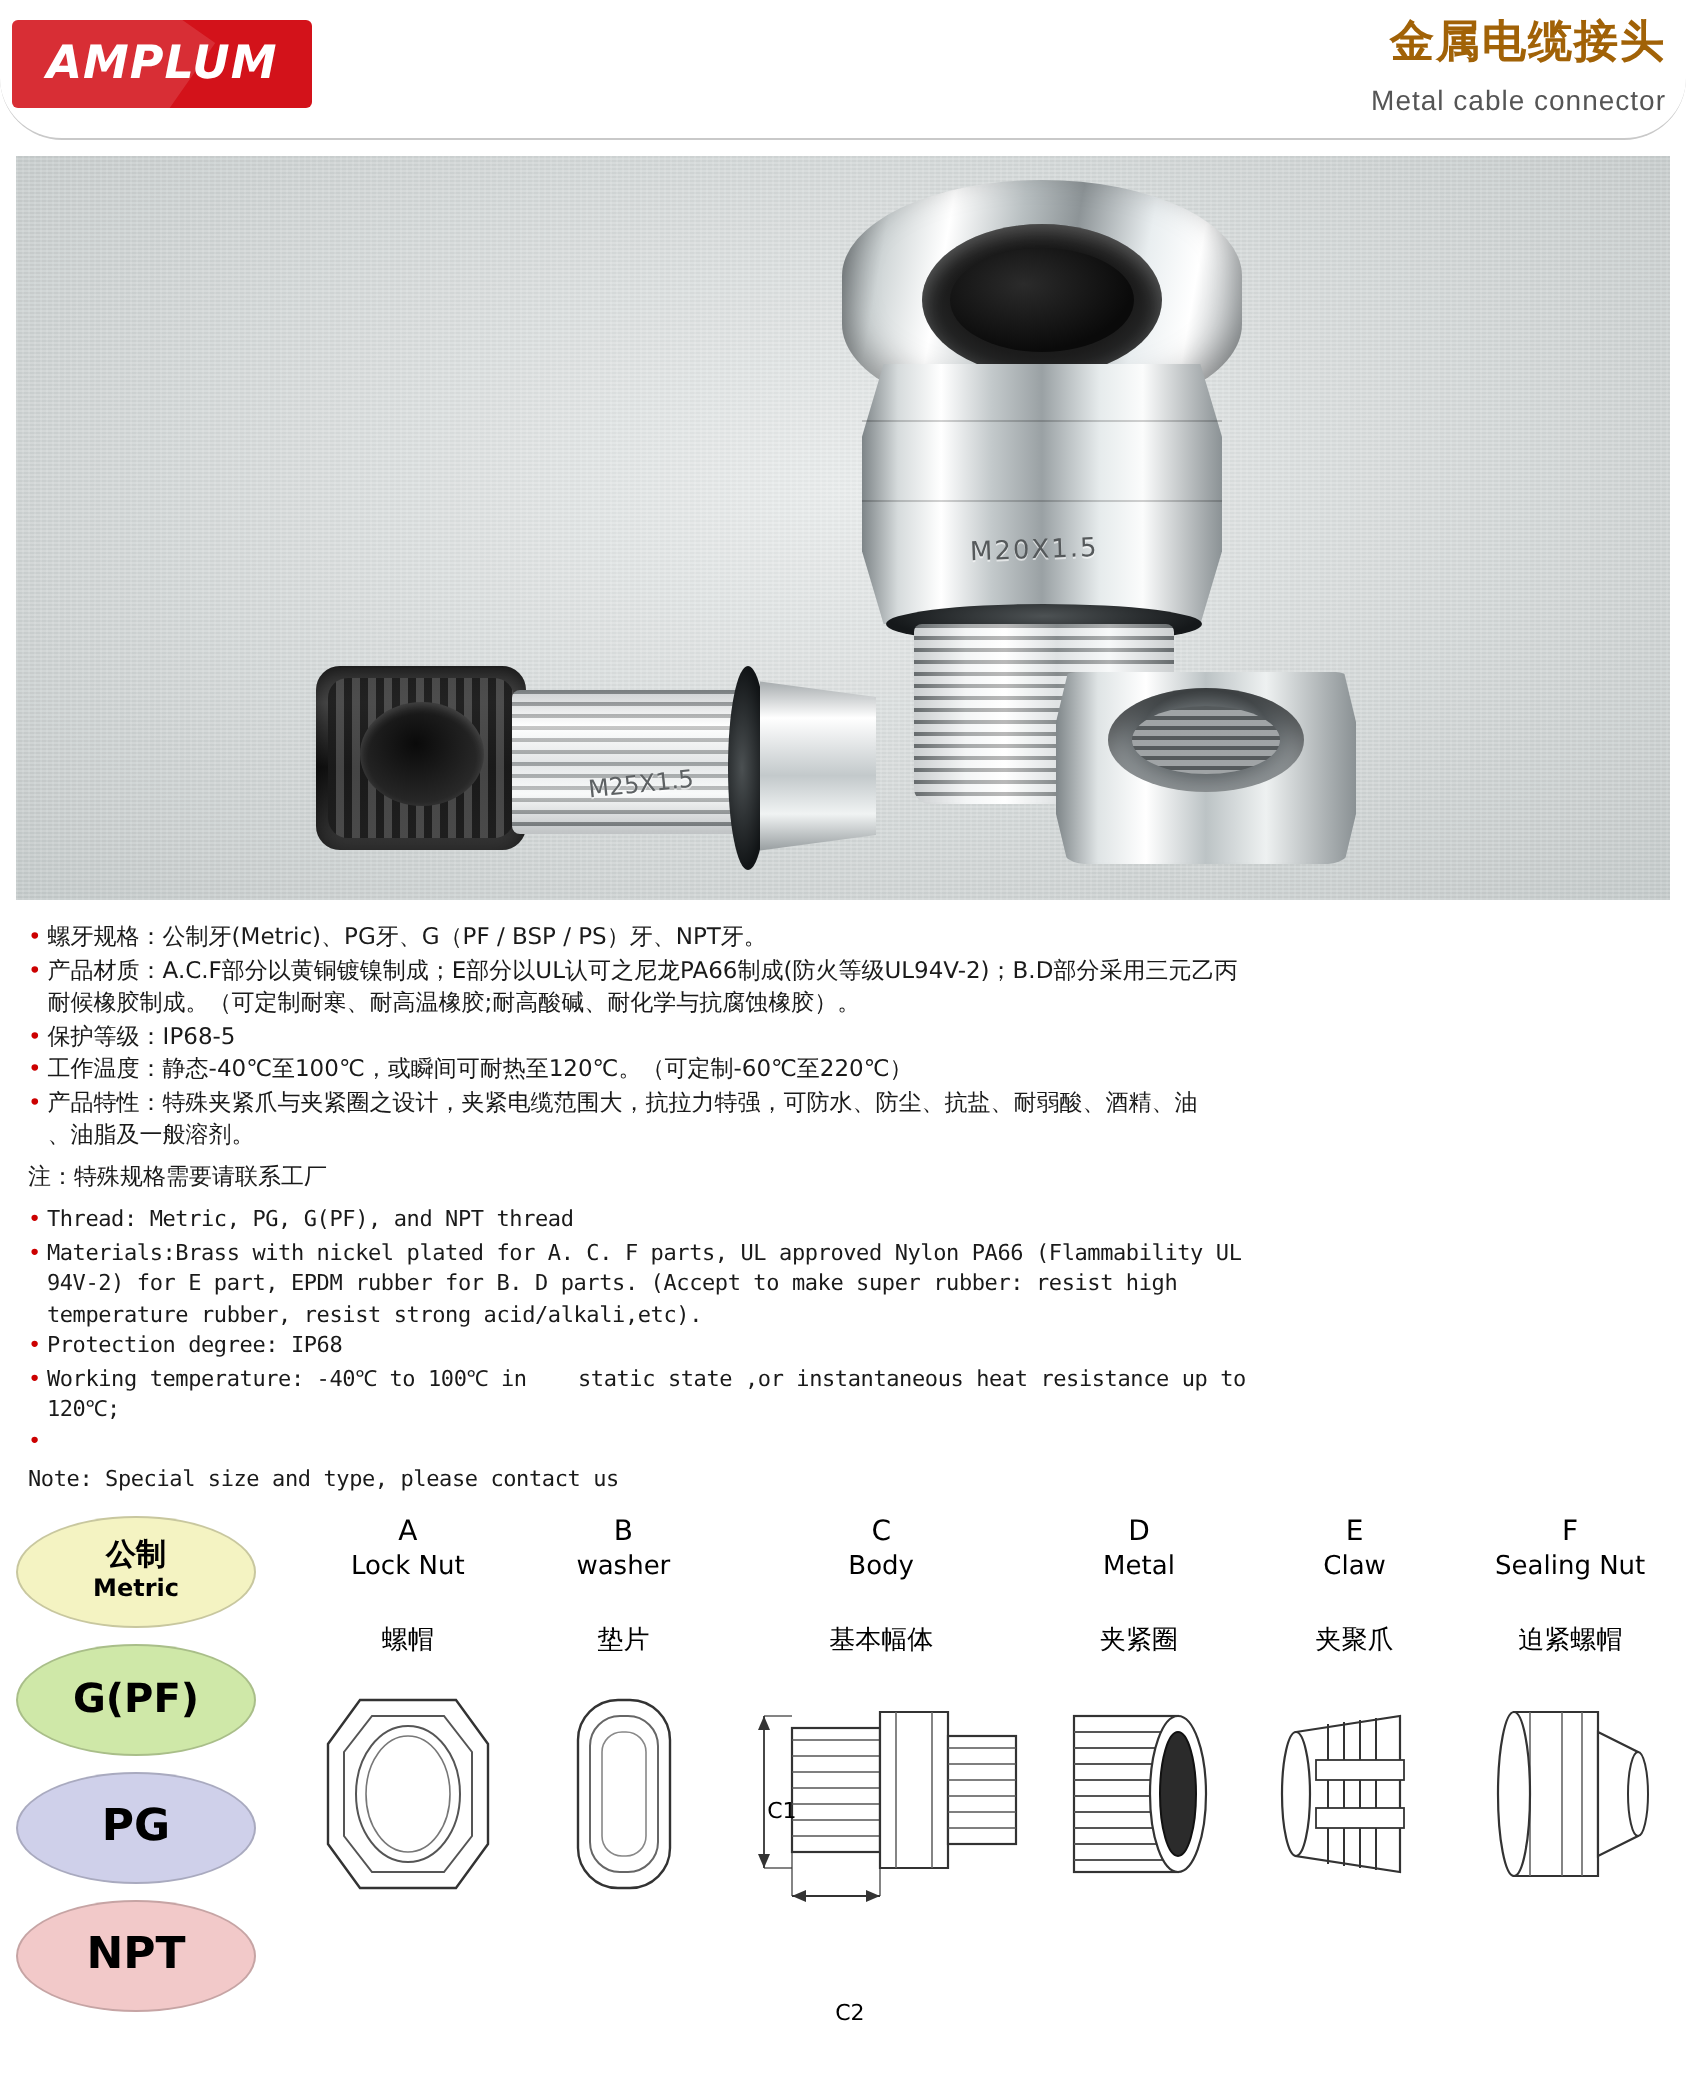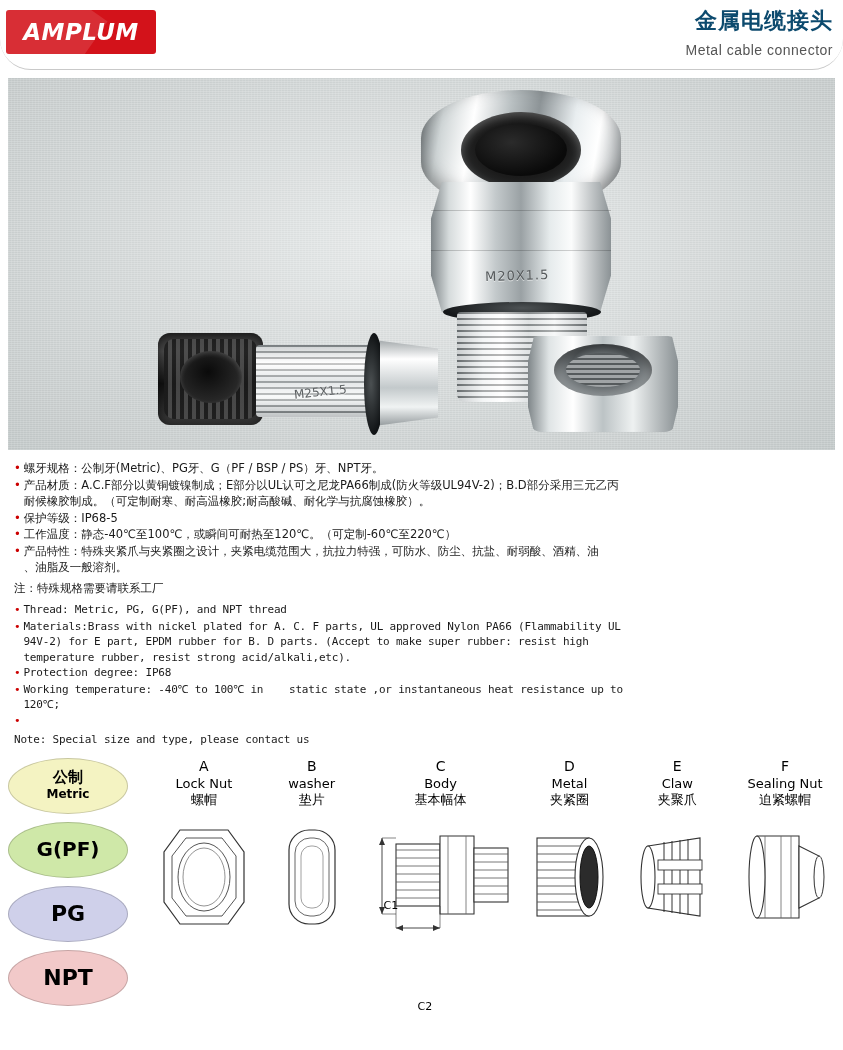--- a/index.html
+++ b/index.html
@@ -50,21 +50,21 @@
   }
   .header-titles {
     position: absolute;
     right: 10px; top: 6px;
     text-align: right;
   }
   .title-cn {
     font-family: Liberation Serif, serif;
     font-size: 22px;
     font-weight: bold;
-    color: #0c4a6e;
+    color: #a16207;
     letter-spacing: 1px;
   }
   .title-en {
     font-family: Liberation Sans, sans-serif;
     font-size: 14px;
     color: #555;
     margin-top: 6px;
     letter-spacing: 0.5px;
   }
 
@@ -234,21 +234,21 @@
   .badge-g .en { font-size: 20px; }
   .badge-npt .en { font-size: 22px; }
 
   .parts {
     position:absolute; left: 150px; top: 0; right: 4px; height: 275px;
     display: flex; justify-content: space-between;
   }
   .part { width: 112px; text-align:center; position:relative; }
   .part .letter { font-family:"DejaVu Sans", sans-serif; font-size:14px; margin-top:4px; }
   .part .en { font-family:"DejaVu Sans", sans-serif; font-size:13px; margin-top:2px; }
-  .part .cn { font-family:Liberation Mono, monospace; font-size:13px; margin-top:0; }
+  .part .cn { font-family:Liberation Mono, monospace; font-size:13px; margin-top:20px; }
   .part .draw { margin-top: 8px; height: 120px; display:flex; align-items:center; justify-content:center; }
   .part-c { width: 150px; }
   .dim-c1 {
     position:absolute; left:18px; top:145px; font-family:"DejaVu Sans", sans-serif; font-size:11px;
   }
   .dim-c2 {
     position:absolute; left:52px; top:246px; font-family:"DejaVu Sans", sans-serif; font-size:11px;
   }
 </style>
 </head>

